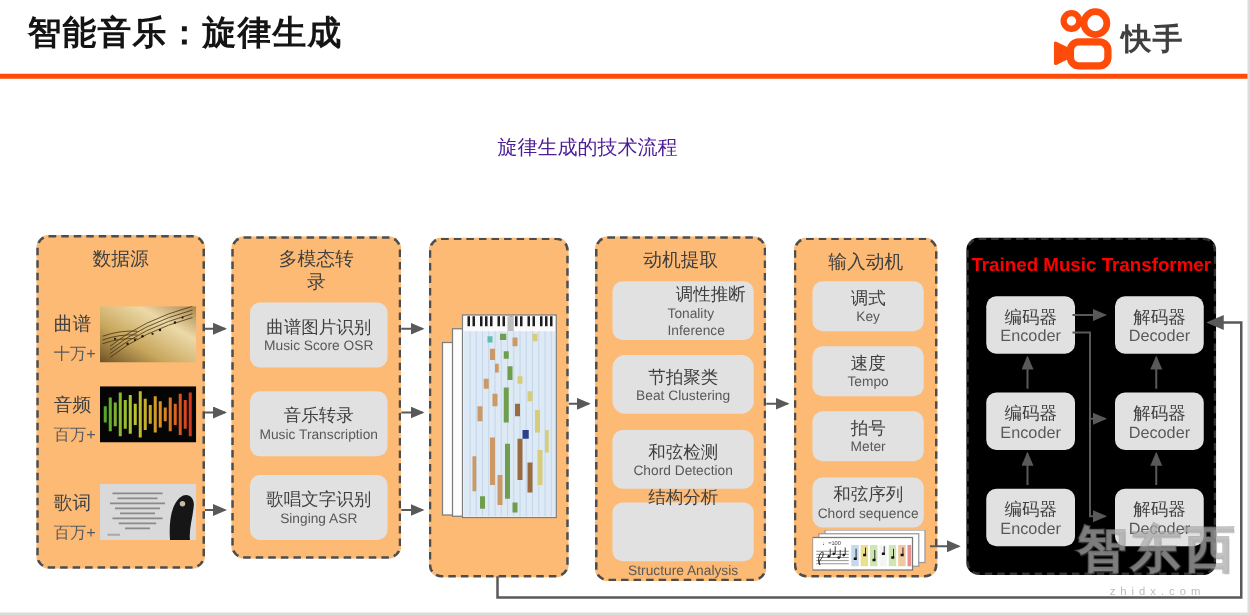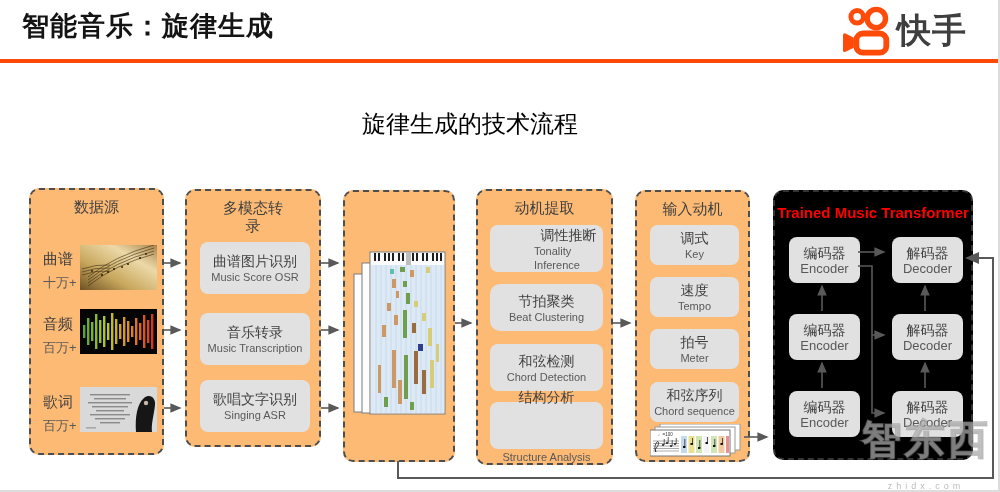--- a/index.html
+++ b/index.html
@@ -8,24 +8,24 @@
   }
   *{margin:0;padding:0;box-sizing:border-box;}
   body{background:#fff;font-family:"Liberation Sans","DejaVu Sans",sans-serif;}
   .slide{position:relative;width:1000px;height:492px;background:#fff;overflow:hidden;
          border-right:2px solid #dcdcdc;border-bottom:2px solid #dcdcdc;}
 
   
   .page-title{position:absolute;left:22px;top:8px;font-size:27px;font-weight:bold;color:#141414;letter-spacing:1px;}
   .accent-bar{position:absolute;left:0;top:59px;width:1000px;height:4px;background:var(--accent);}
   .brand{position:absolute;left:843px;top:6px;display:flex;align-items:center;height:50px;}
-  .brand-text{font-size:34px;font-weight:bold;color:#3f3f3f;margin-left:4px;letter-spacing:1px;}
+  .brand-text{font-size:24px;font-weight:bold;color:#3f3f3f;margin-left:4px;letter-spacing:1px;}
 
   .section-title{position:absolute;left:0;top:108px;width:940px;text-align:center;
-                 font-size:24px;color:#000000;}
+                 font-size:16px;color:#4c1d95;}
 
   
   .panel{position:absolute;background:#fdba74;border:2px dashed #4d4d4d;border-radius:10px;z-index:1;}
   .panel.white{background:#000000;}
   .panel-title{position:absolute;left:0;top:8px;width:100%;text-align:center;
                font-size:15px;color:#404040;}
   .panel-title.wrap{left:50%;transform:translateX(-50%);width:64px;line-height:18px;}
 
   
   .chip{position:absolute;background:#e1e1e1;border-radius:8px;display:flex;flex-direction:column;
@@ -43,21 +43,21 @@
 
   .tmt-title{position:absolute;left:0;top:12px;width:100%;text-align:center;
              font-size:15px;font-weight:bold;color:var(--title-red);}
 
   .connectors{position:absolute;left:0;top:0;z-index:5;pointer-events:none;}
 
   .watermark{position:absolute;left:852px;top:412px;width:148px;text-align:center;z-index:6;pointer-events:none;}
   .wm-brand{font-size:40px;font-weight:bold;letter-spacing:3px;color:rgba(255,255,255,0.45);
             -webkit-text-stroke:1.5px rgba(125,125,125,0.45);
             text-shadow:1px 1px 0 rgba(120,120,120,0.18);}
-  .wm-domain{margin-top:14px;font-size:9px;letter-spacing:4px;color:rgba(130,130,130,0.55);}
+  .wm-domain{margin-top:1px;font-size:9px;letter-spacing:4px;color:rgba(130,130,130,0.55);}
 </style>
 </head>
 <body>
 
 <div class="slide">
 
   <div class="page-title">智能音乐：旋律生成</div>
   <div class="accent-bar"></div>
   <div class="brand">
     <svg width="50" height="50" viewBox="0 0 60 60">

